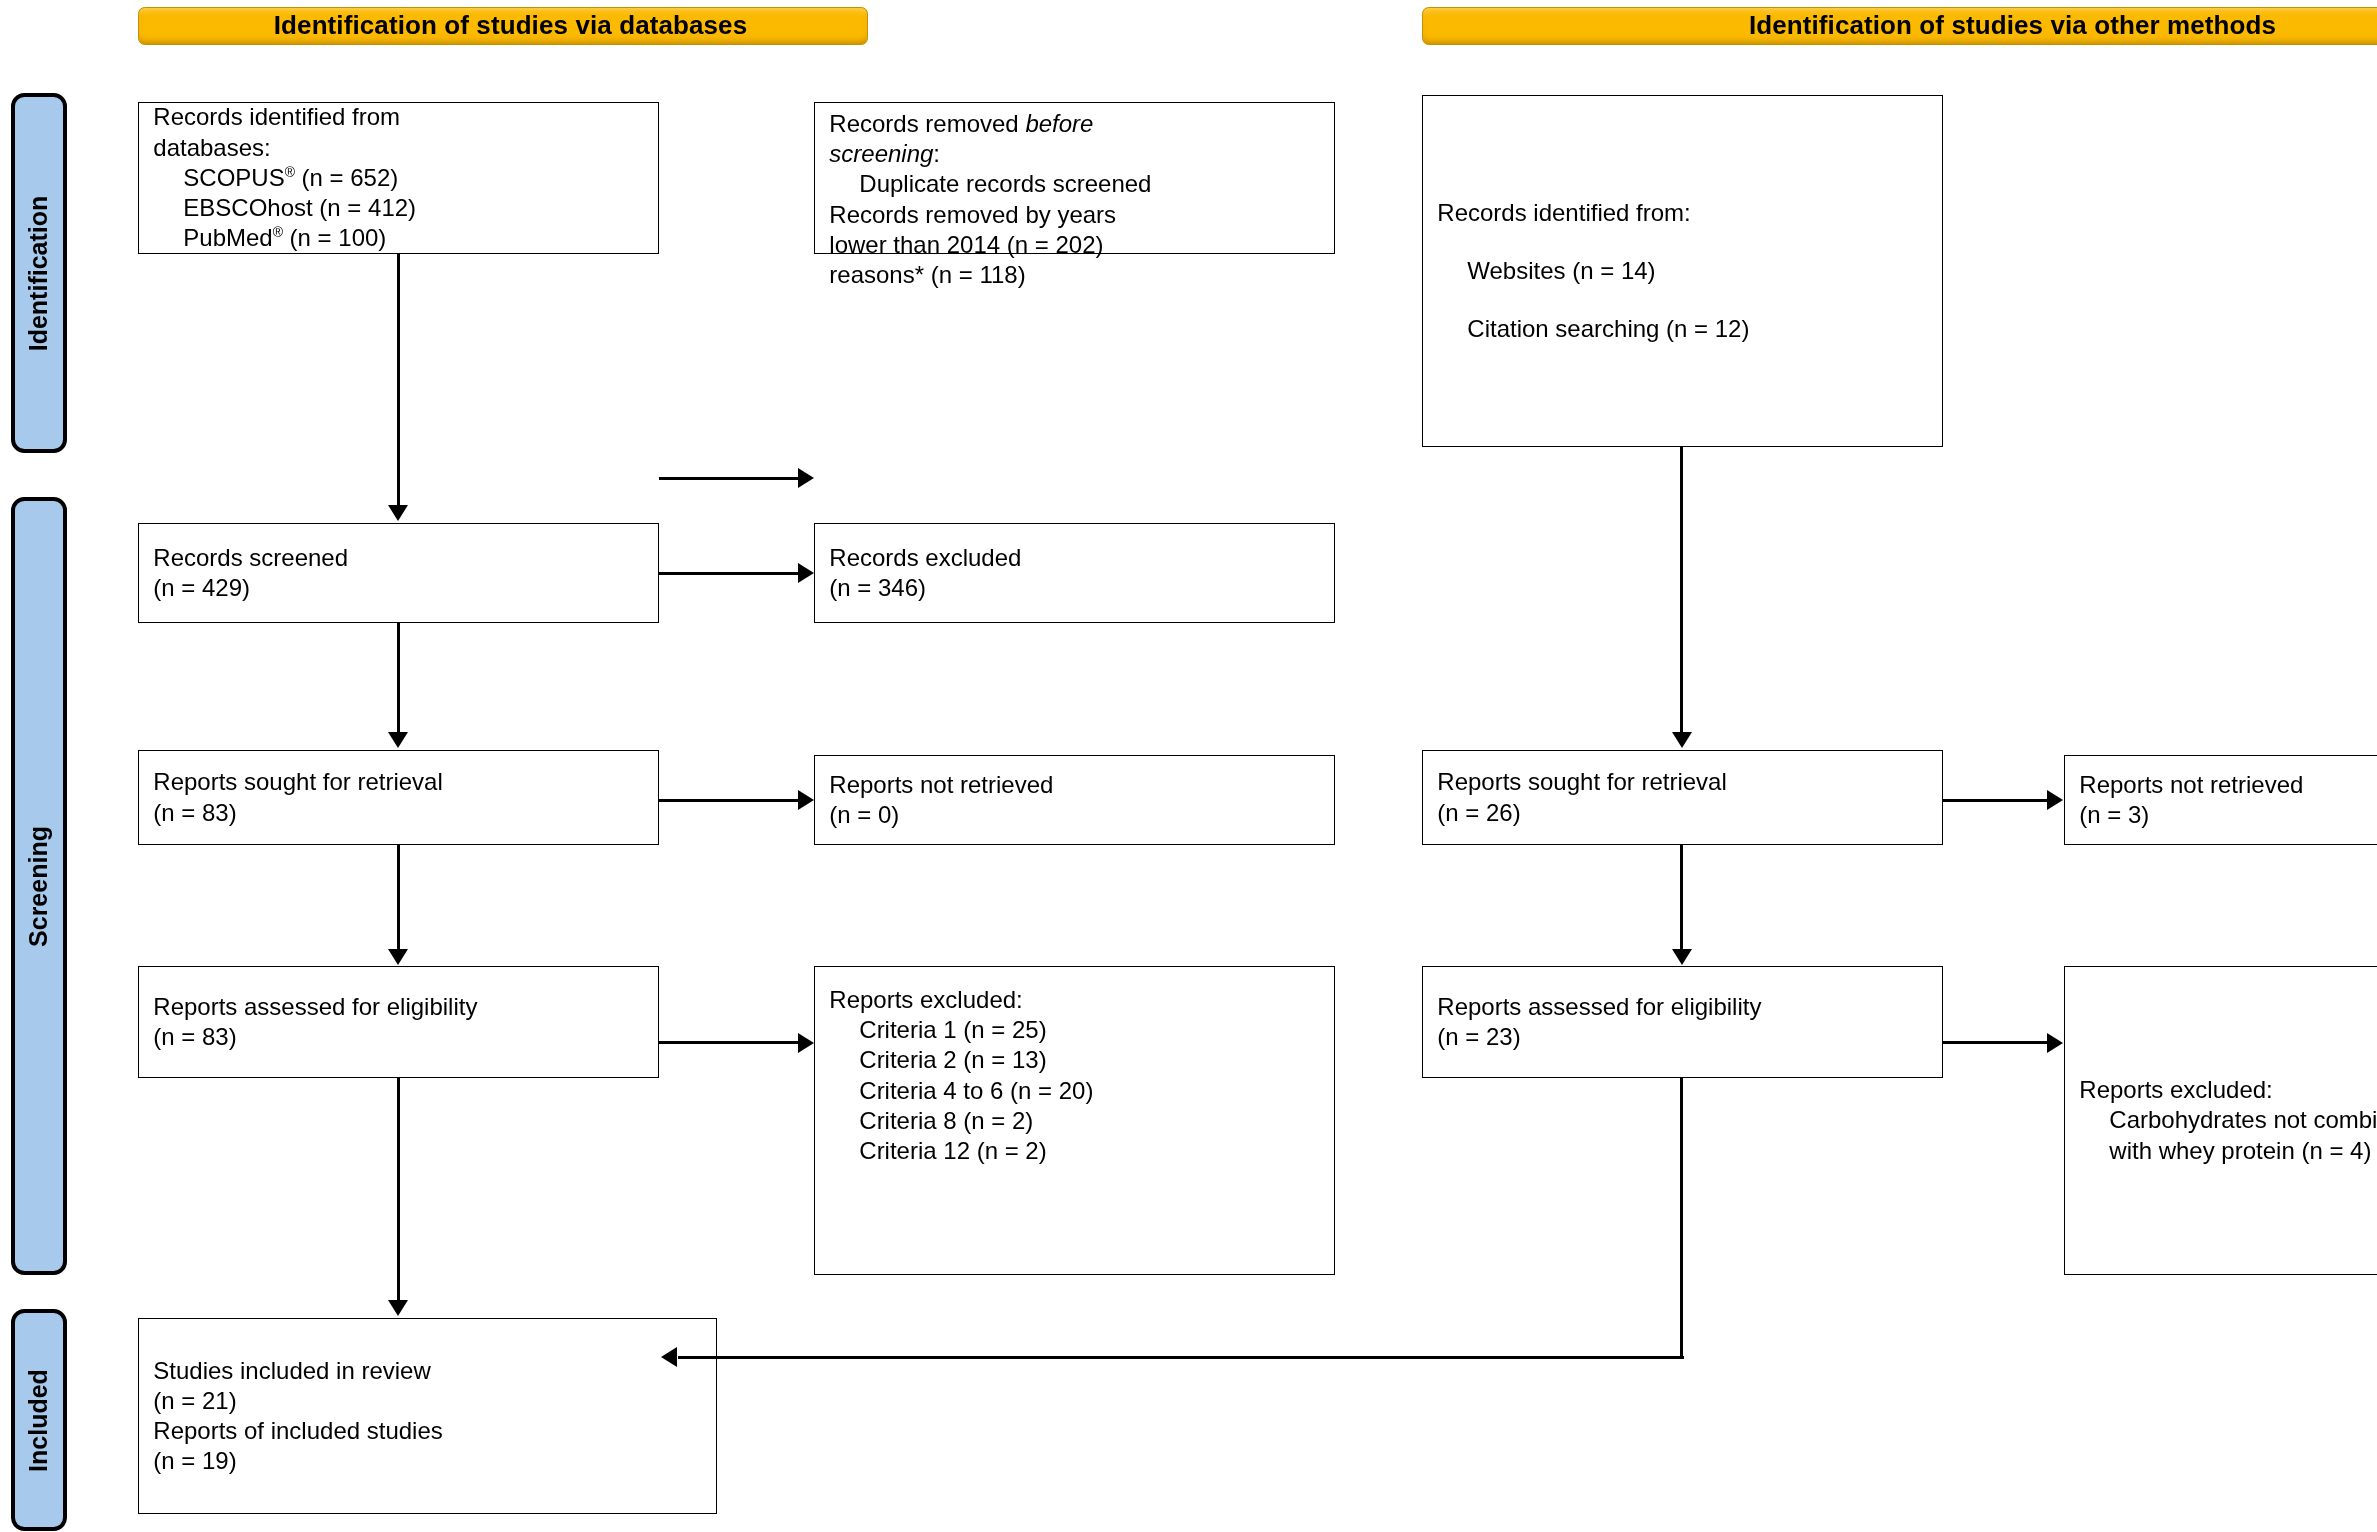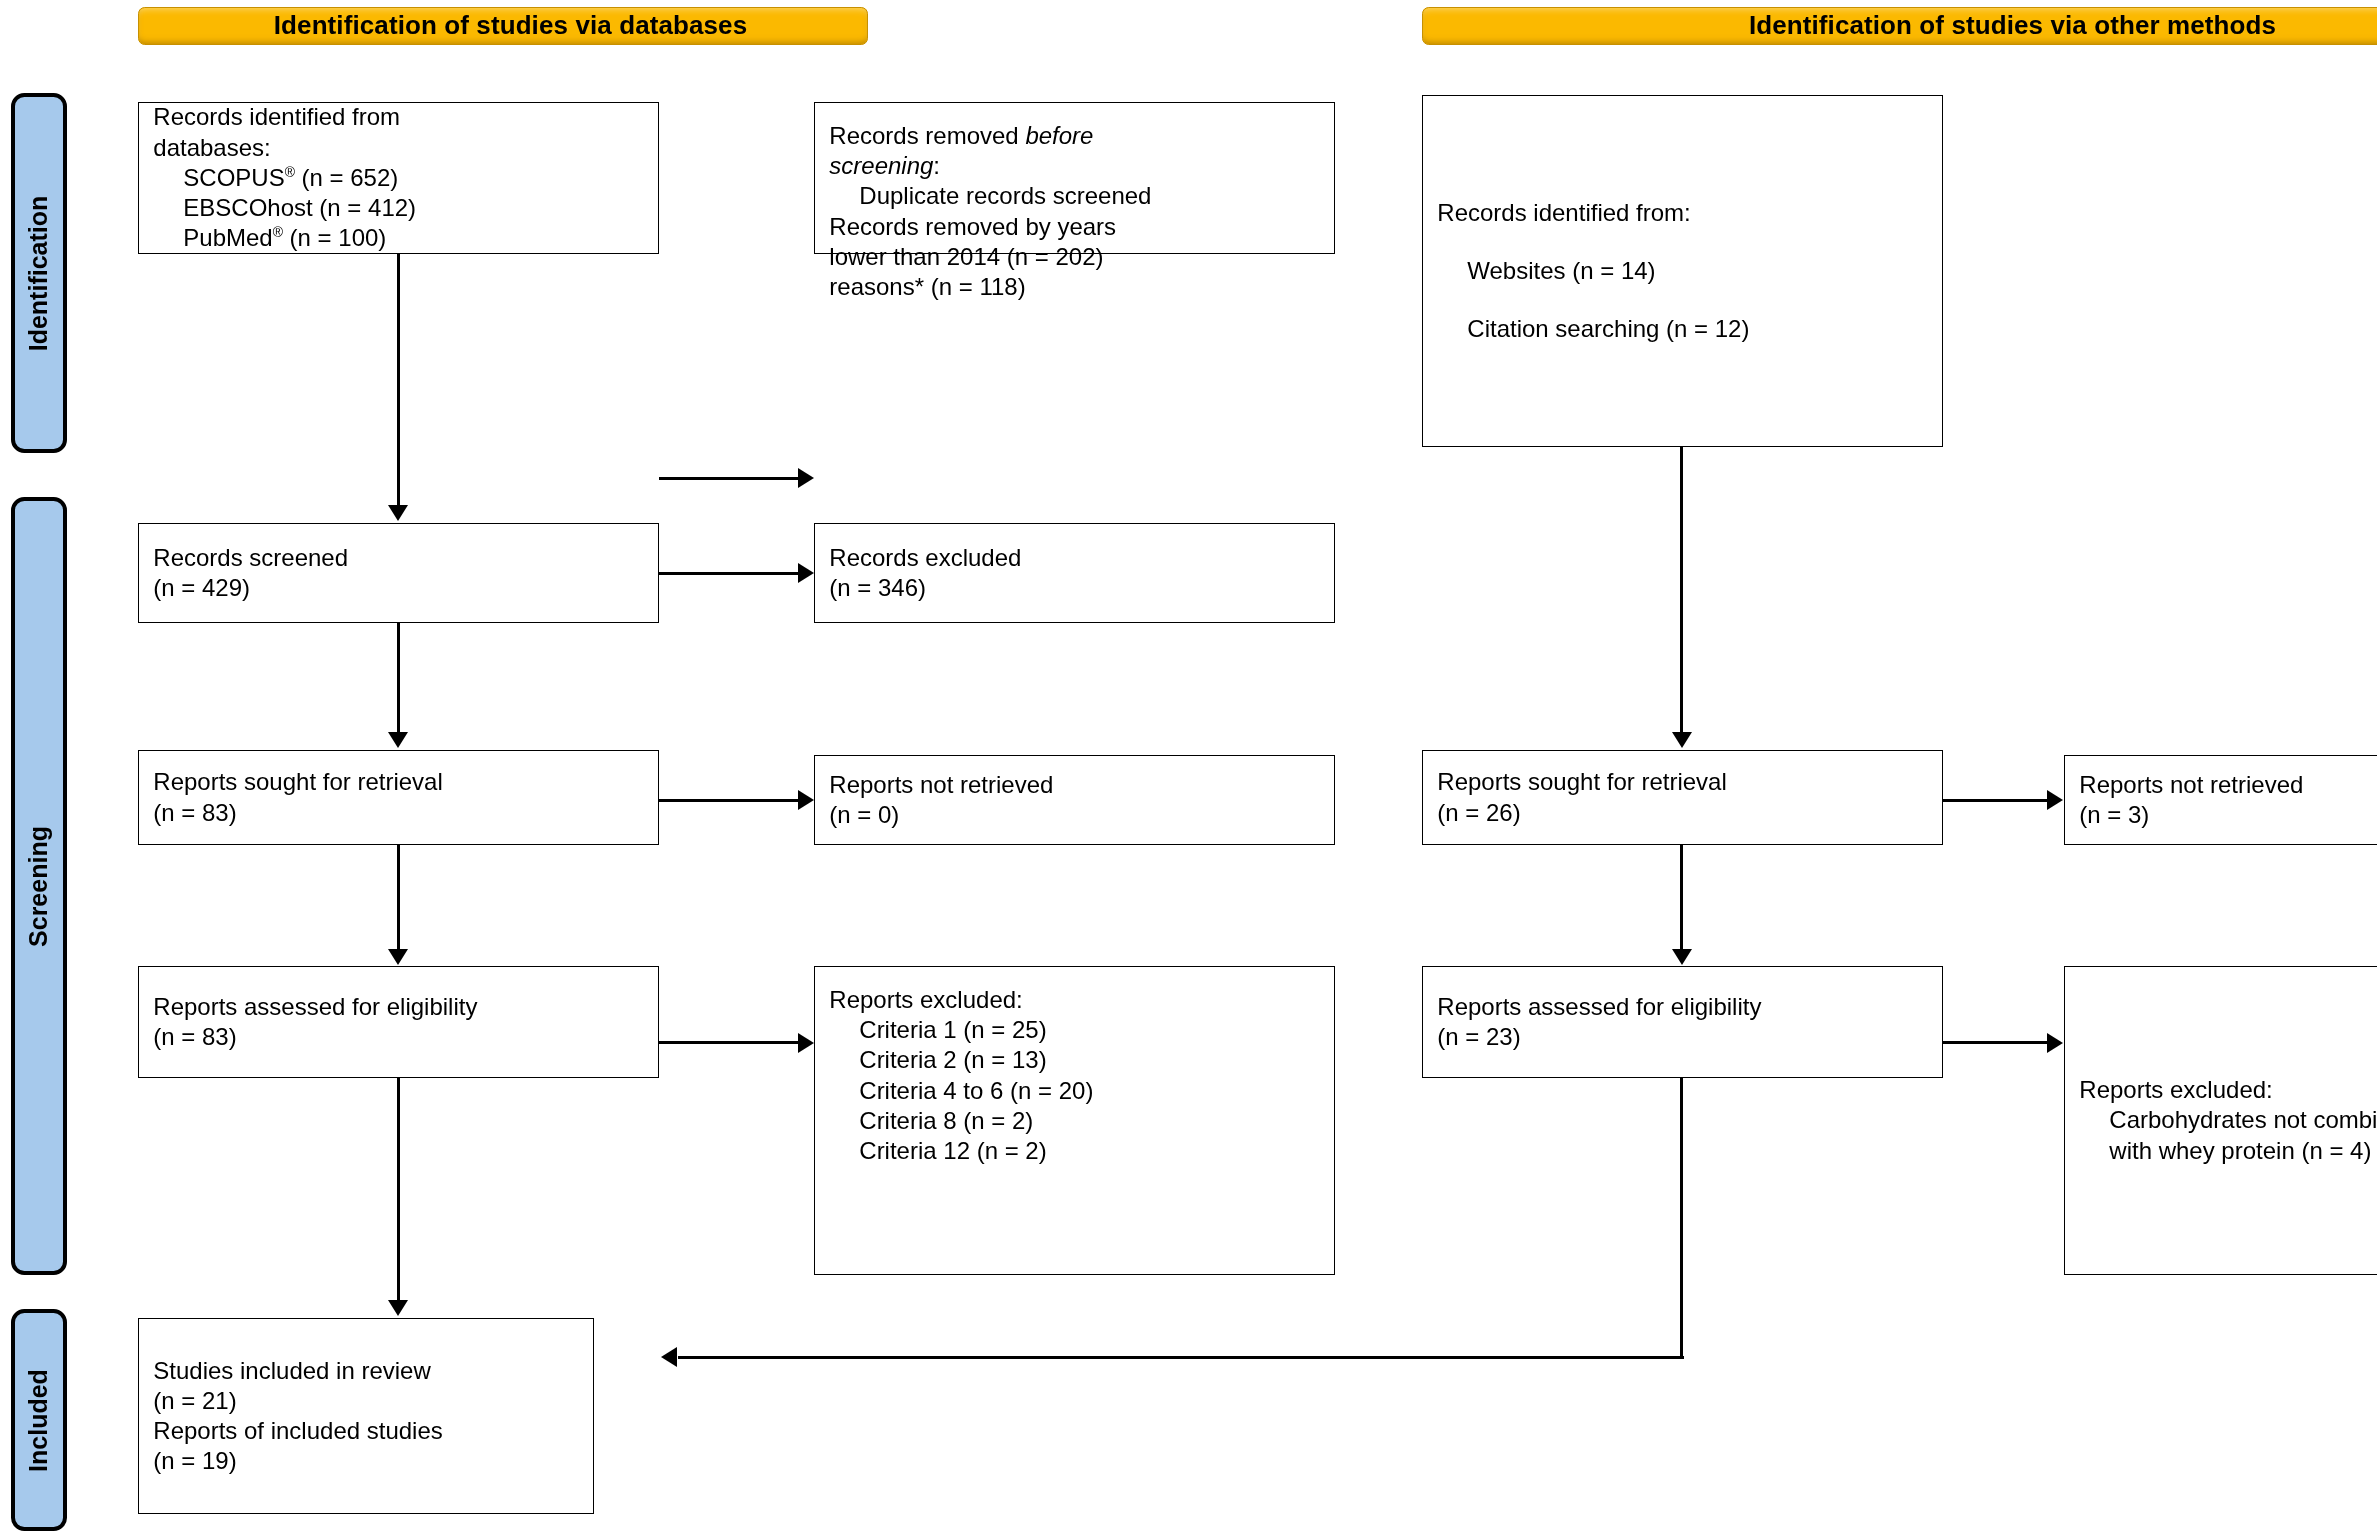--- a/index.html
+++ b/index.html
@@ -126,21 +126,21 @@
 
   <div class="fbox" style="left:138px; top:102px; width:521px; height:152px;">
     <div class="ln">Records identified from</div>
     <div class="ln">databases:</div>
     <div style="height:16px"></div>
     <div class="ln ind"><span>SCOPUS</span><sup>®</sup> <span>(n = 652)</span></div>
     <div class="ln ind"><span>EBSCOhost</span> <span>(n = 412)</span></div>
     <div class="ln ind"><span>PubMed</span><sup>®</sup> <span>(n = 100)</span></div>
   </div>
 
-  <div class="fbox topal" style="left:814px; top:102px; width:521px; height:152px; padding-top:18px;">
+  <div class="fbox topal" style="left:814px; top:102px; width:521px; height:152px; padding-top:6px;">
     <div class="ln"><span>Records removed </span><span class="it">before</span></div>
     <div class="ln"><span class="it">screening</span><span>:</span></div>
     <div class="ln ind">Duplicate records screened</div>
     <div class="ln">Records removed by years</div>
     <div class="ln">lower than 2014 (n = 202)</div>
     <div class="ln">reasons* (n = 118)</div>
   </div>
 
   <div class="fbox" style="left:138px; top:523px; width:521px; height:100px;">
     <div class="ln">Records screened</div>
@@ -169,21 +169,21 @@
 
   <div class="fbox topal" style="left:814px; top:966px; width:521px; height:309px; padding-top:18px;">
     <div class="ln">Reports excluded:</div>
     <div class="ln ind">Criteria 1 (n = 25)</div>
     <div class="ln ind">Criteria 2 (n = 13)</div>
     <div class="ln ind">Criteria 4 to 6 (n = 20)</div>
     <div class="ln ind">Criteria 8 (n = 2)</div>
     <div class="ln ind">Criteria 12 (n = 2)</div>
   </div>
 
-  <div class="fbox" style="left:138px; top:1318px; width:456px; height:196px;">
+  <div class="fbox" style="left:138px; top:1318px; width:579px; height:196px;">
     <div class="ln">Studies included in review</div>
     <div class="ln">(n = 21)</div>
     <div class="ln">Reports of included studies</div>
     <div class="ln">(n = 19)</div>
   </div>
 
   <div class="fbox" style="left:1422px; top:95px; width:521px; height:352px;gap:28px;">
     <div class="ln">Records identified from:</div>
     <div class="ln ind">Websites (n = 14)</div>
     <div class="ln ind">Citation searching (n = 12)</div>

